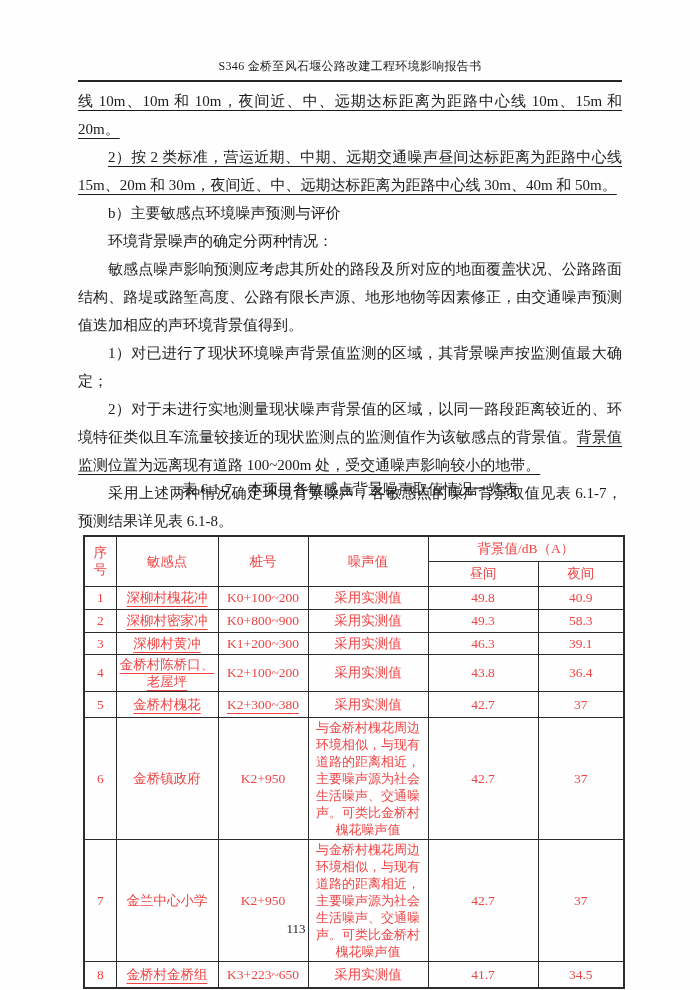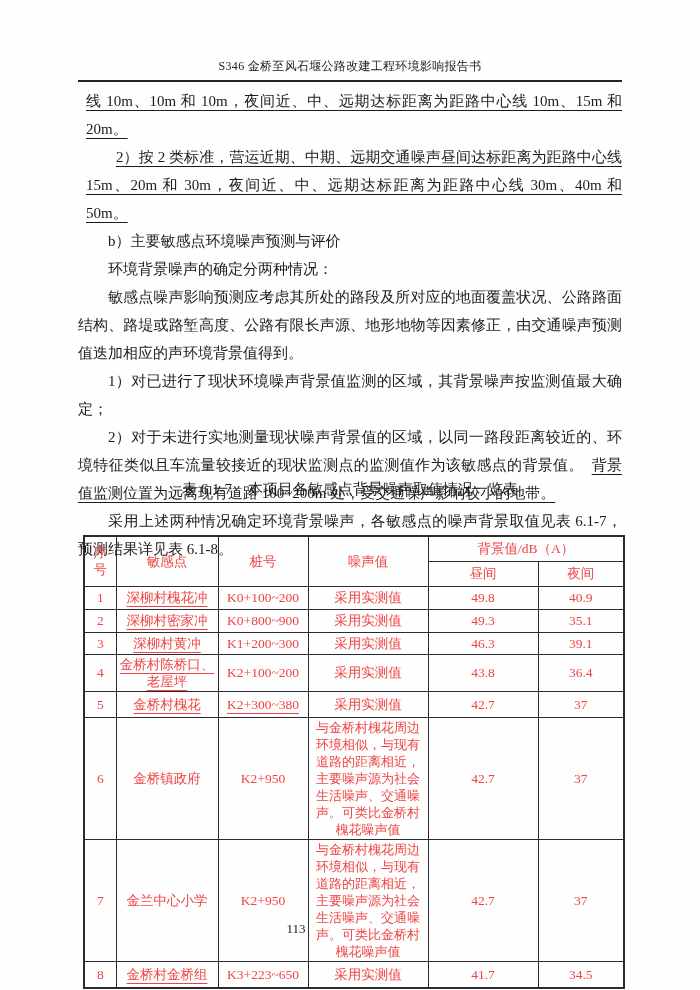--- a/index.html
+++ b/index.html
@@ -17,21 +17,20 @@
   .body-text {
     position:absolute; left:78px; top:87px; width:544px;
     font-size:15px; line-height:28px; text-align:justify;
   }
   .body-text p { text-align:justify; }
   .ind { text-indent:30px; }
   .u {
     text-decoration:underline;
     text-underline-offset:3.5px;
     text-decoration-thickness:1px;
-    margin-left:8px;
   }
   .table-caption {
     position:absolute; left:78px; top:480px; width:544px;
     text-align:center; font-weight:normal; font-size:15px;
   }
   .cap2 { margin-left:16px; }
   table.noise {
     position:absolute; left:83px; top:535px; width:540px;
     border-collapse:collapse; table-layout:fixed;
     font-size:13.5px; text-align:center; color:#ef4444;
@@ -101,21 +100,21 @@
         <td>采用实测值</td>
         <td>49.8</td>
         <td>40.9</td>
       </tr>
       <tr style="height:23px">
         <td>2</td>
         <td class="u">深柳村密家冲</td>
         <td>K0+800~900</td>
         <td>采用实测值</td>
         <td>49.3</td>
-        <td>35.1</td>
+        <td>58.3</td>
       </tr>
       <tr style="height:22px">
         <td>3</td>
         <td class="u">深柳村黄冲</td>
         <td>K1+200~300</td>
         <td>采用实测值</td>
         <td>46.3</td>
         <td>39.1</td>
       </tr>
       <tr style="height:32px">

